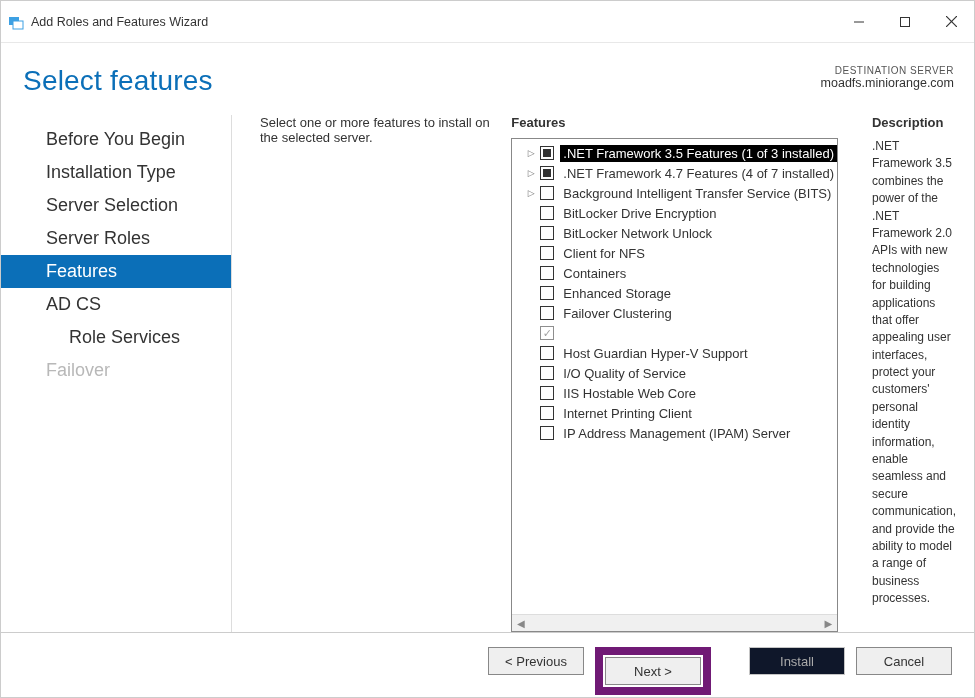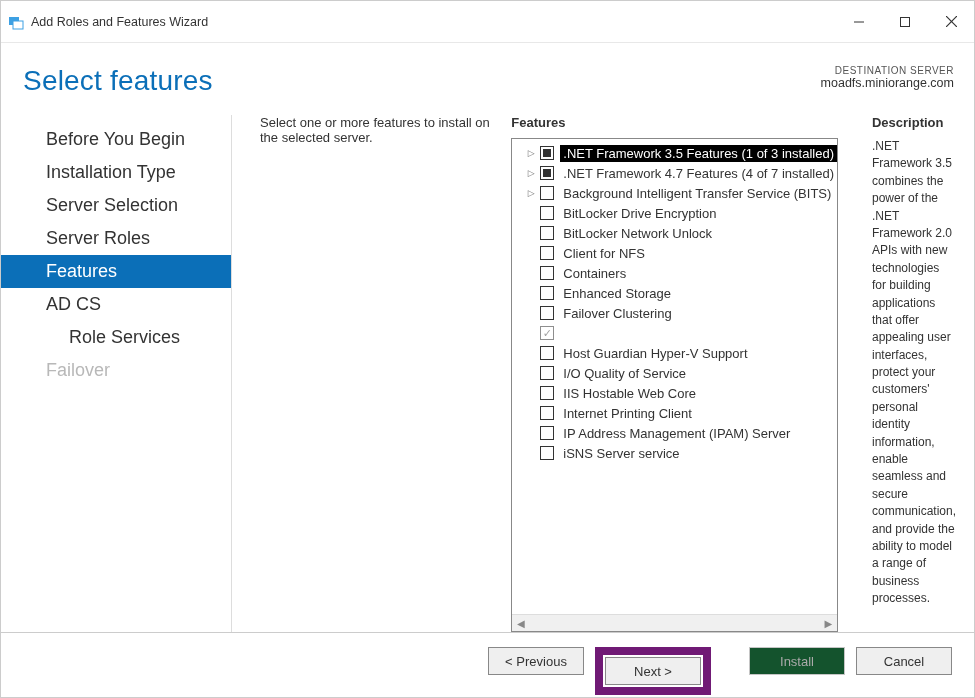--- a/index.html
+++ b/index.html
@@ -173,21 +173,21 @@
     .btn {
       min-width: 96px;
       height: 28px;
       border: 1px solid #888;
       background: #efefef;
       font-size: 13px;
       color: #333;
       padding: 0 12px;
       cursor: pointer;
     }
-    .btn.disabled { color: #aaa; border-color: #c5c5c5; background: #14532d; cursor: default; }
+    .btn.disabled { color: #aaa; border-color: #c5c5c5; background: #0f172a; cursor: default; }
     .btn-wrap-highlight {
       border: 8px solid #701a75;
       padding: 2px;
       display: inline-flex;
     }
     .gap16 { width: 16px; }
   </style>
 </head>
 <body>
 
@@ -314,25 +314,20 @@
                 </div>
                 <div class="tree-row">
                   <span class="expander"></span>
                   <span class="cb"></span>
                   <span class="item-label">Internet Printing Client</span>
                 </div>
                 <div class="tree-row">
                   <span class="expander"></span>
                   <span class="cb"></span>
                   <span class="item-label">IP Address Management (IPAM) Server</span>
-                </div>
-                <div class="tree-row">
-                  <span class="expander"></span>
-                  <span class="cb"></span>
-                  <span class="item-label">iSNS Server service</span>
                 </div>
               </div>
             <div class="hscroll">
               <div class="arrow">◀</div>
               <div class="track"></div>
               <div class="arrow">▶</div>
             </div>
           </div>
         </div>
         <div class="desc-col">

